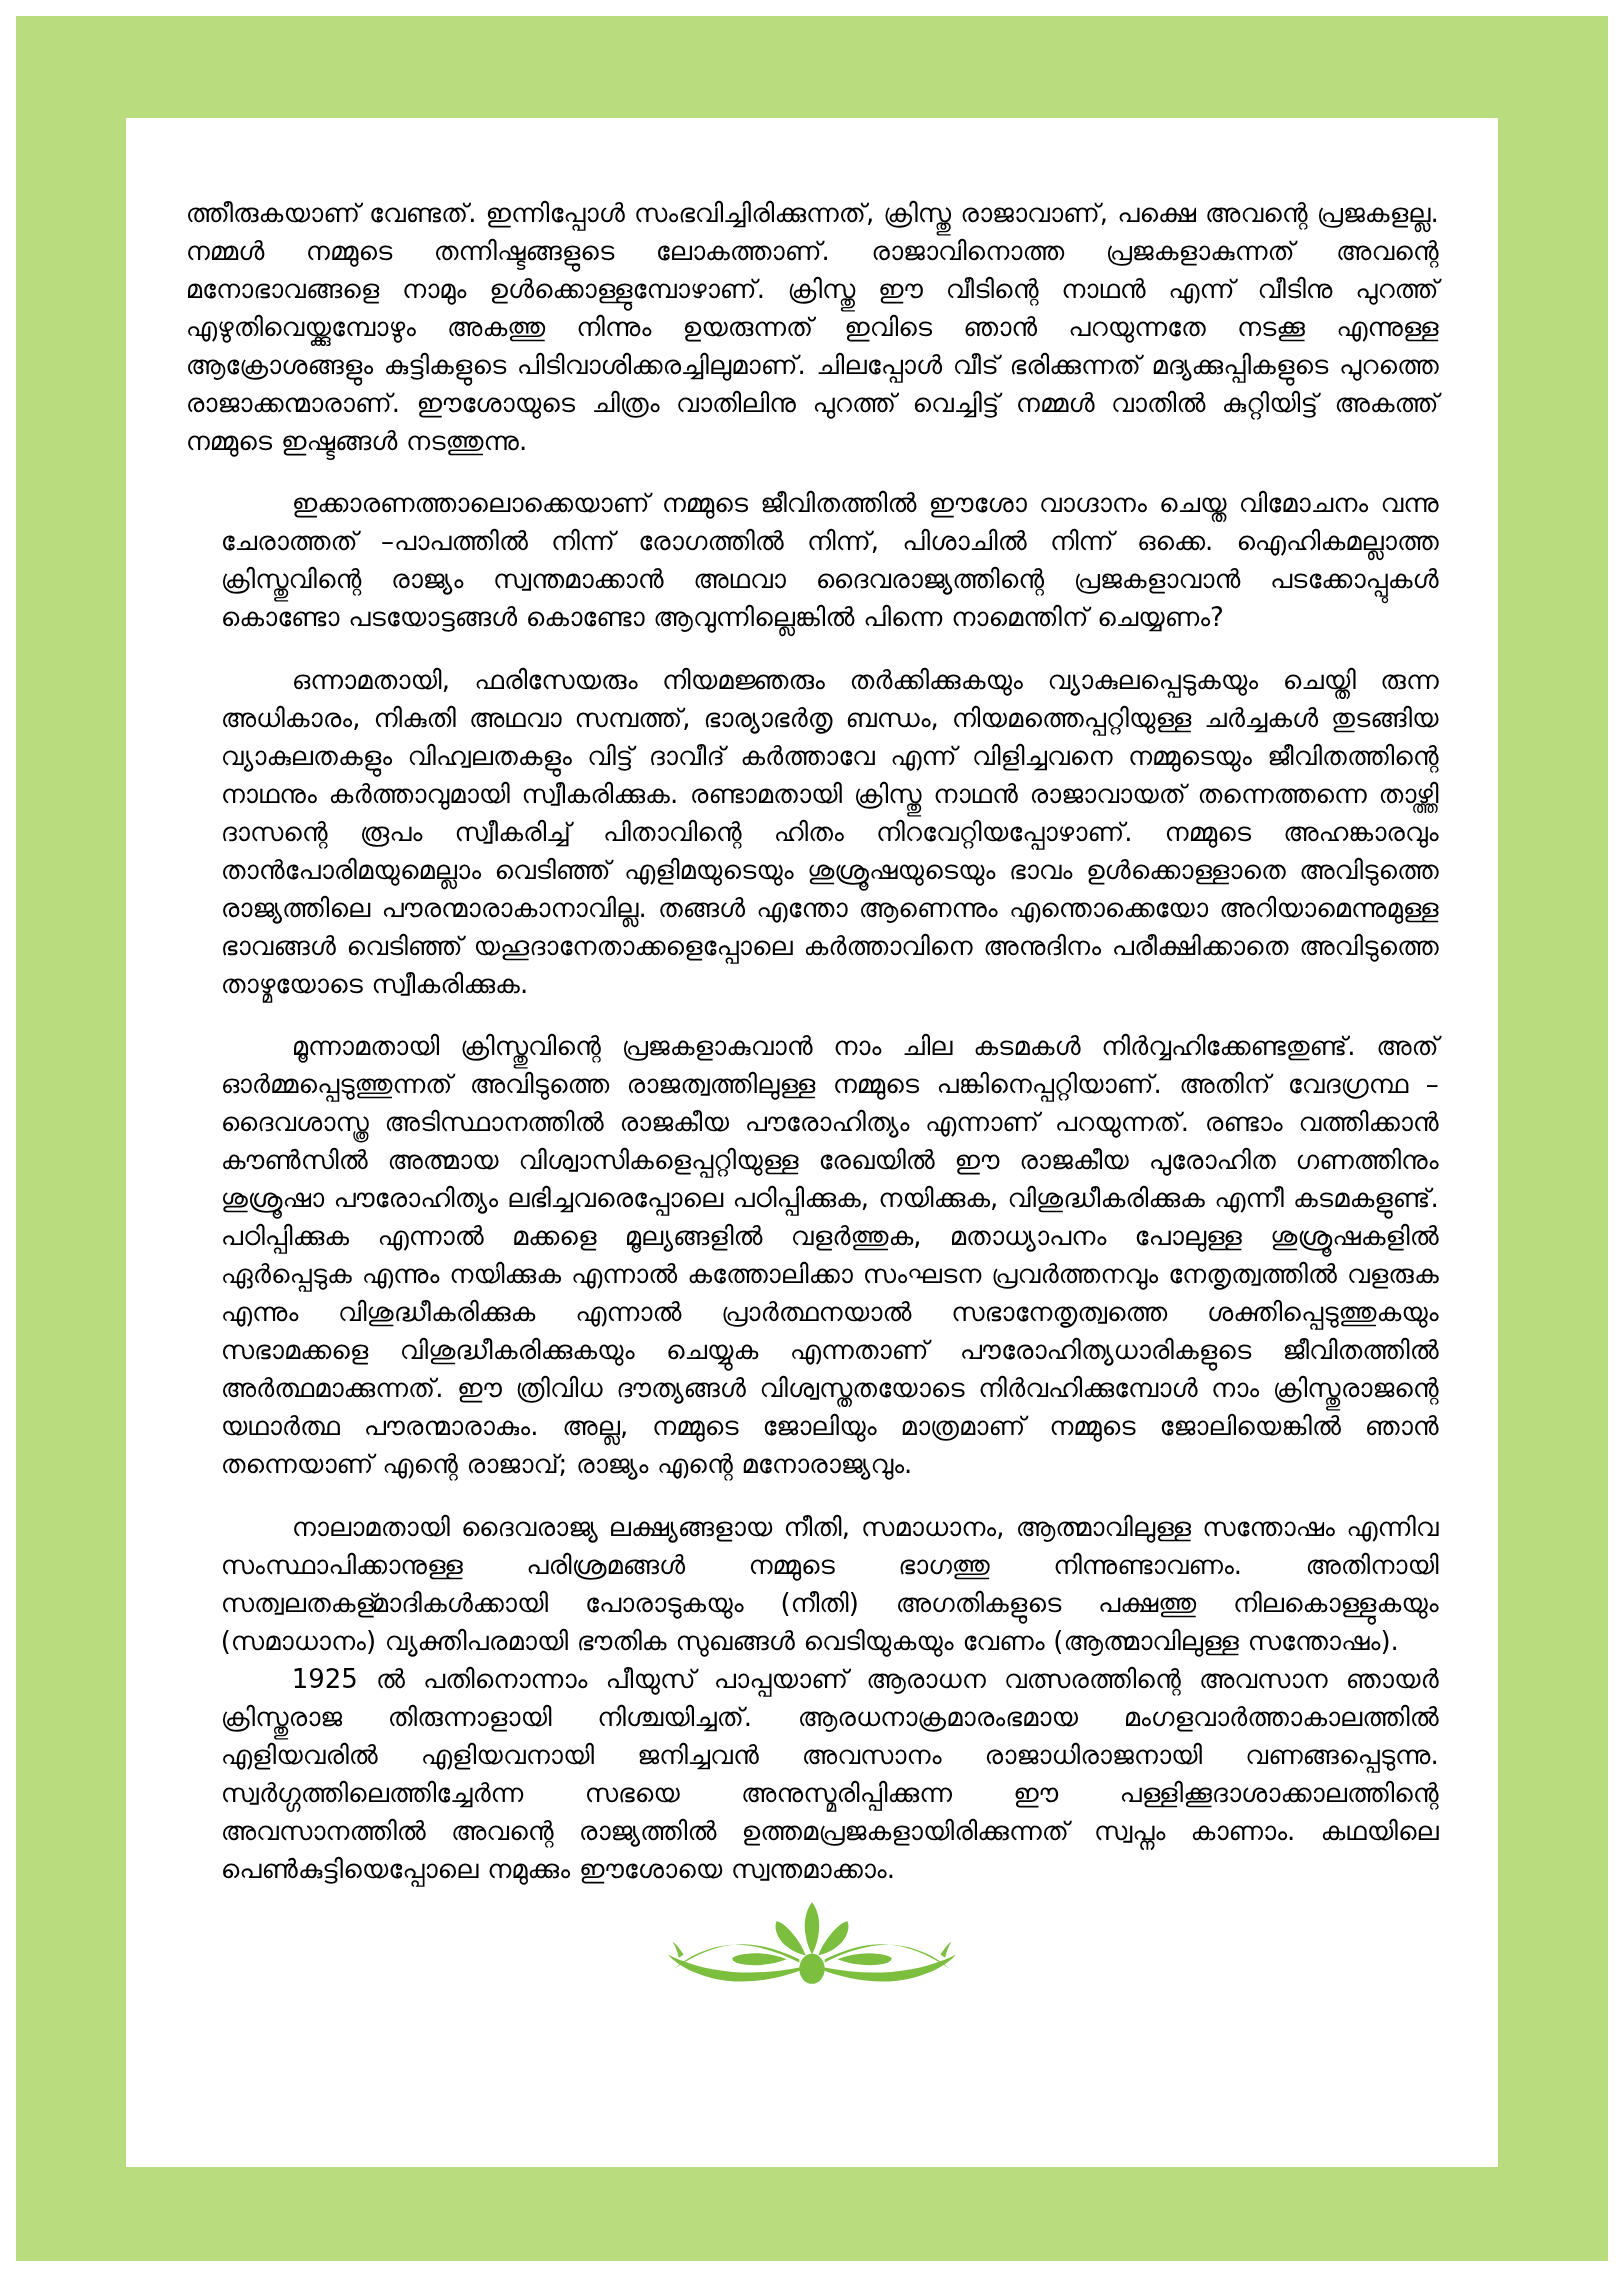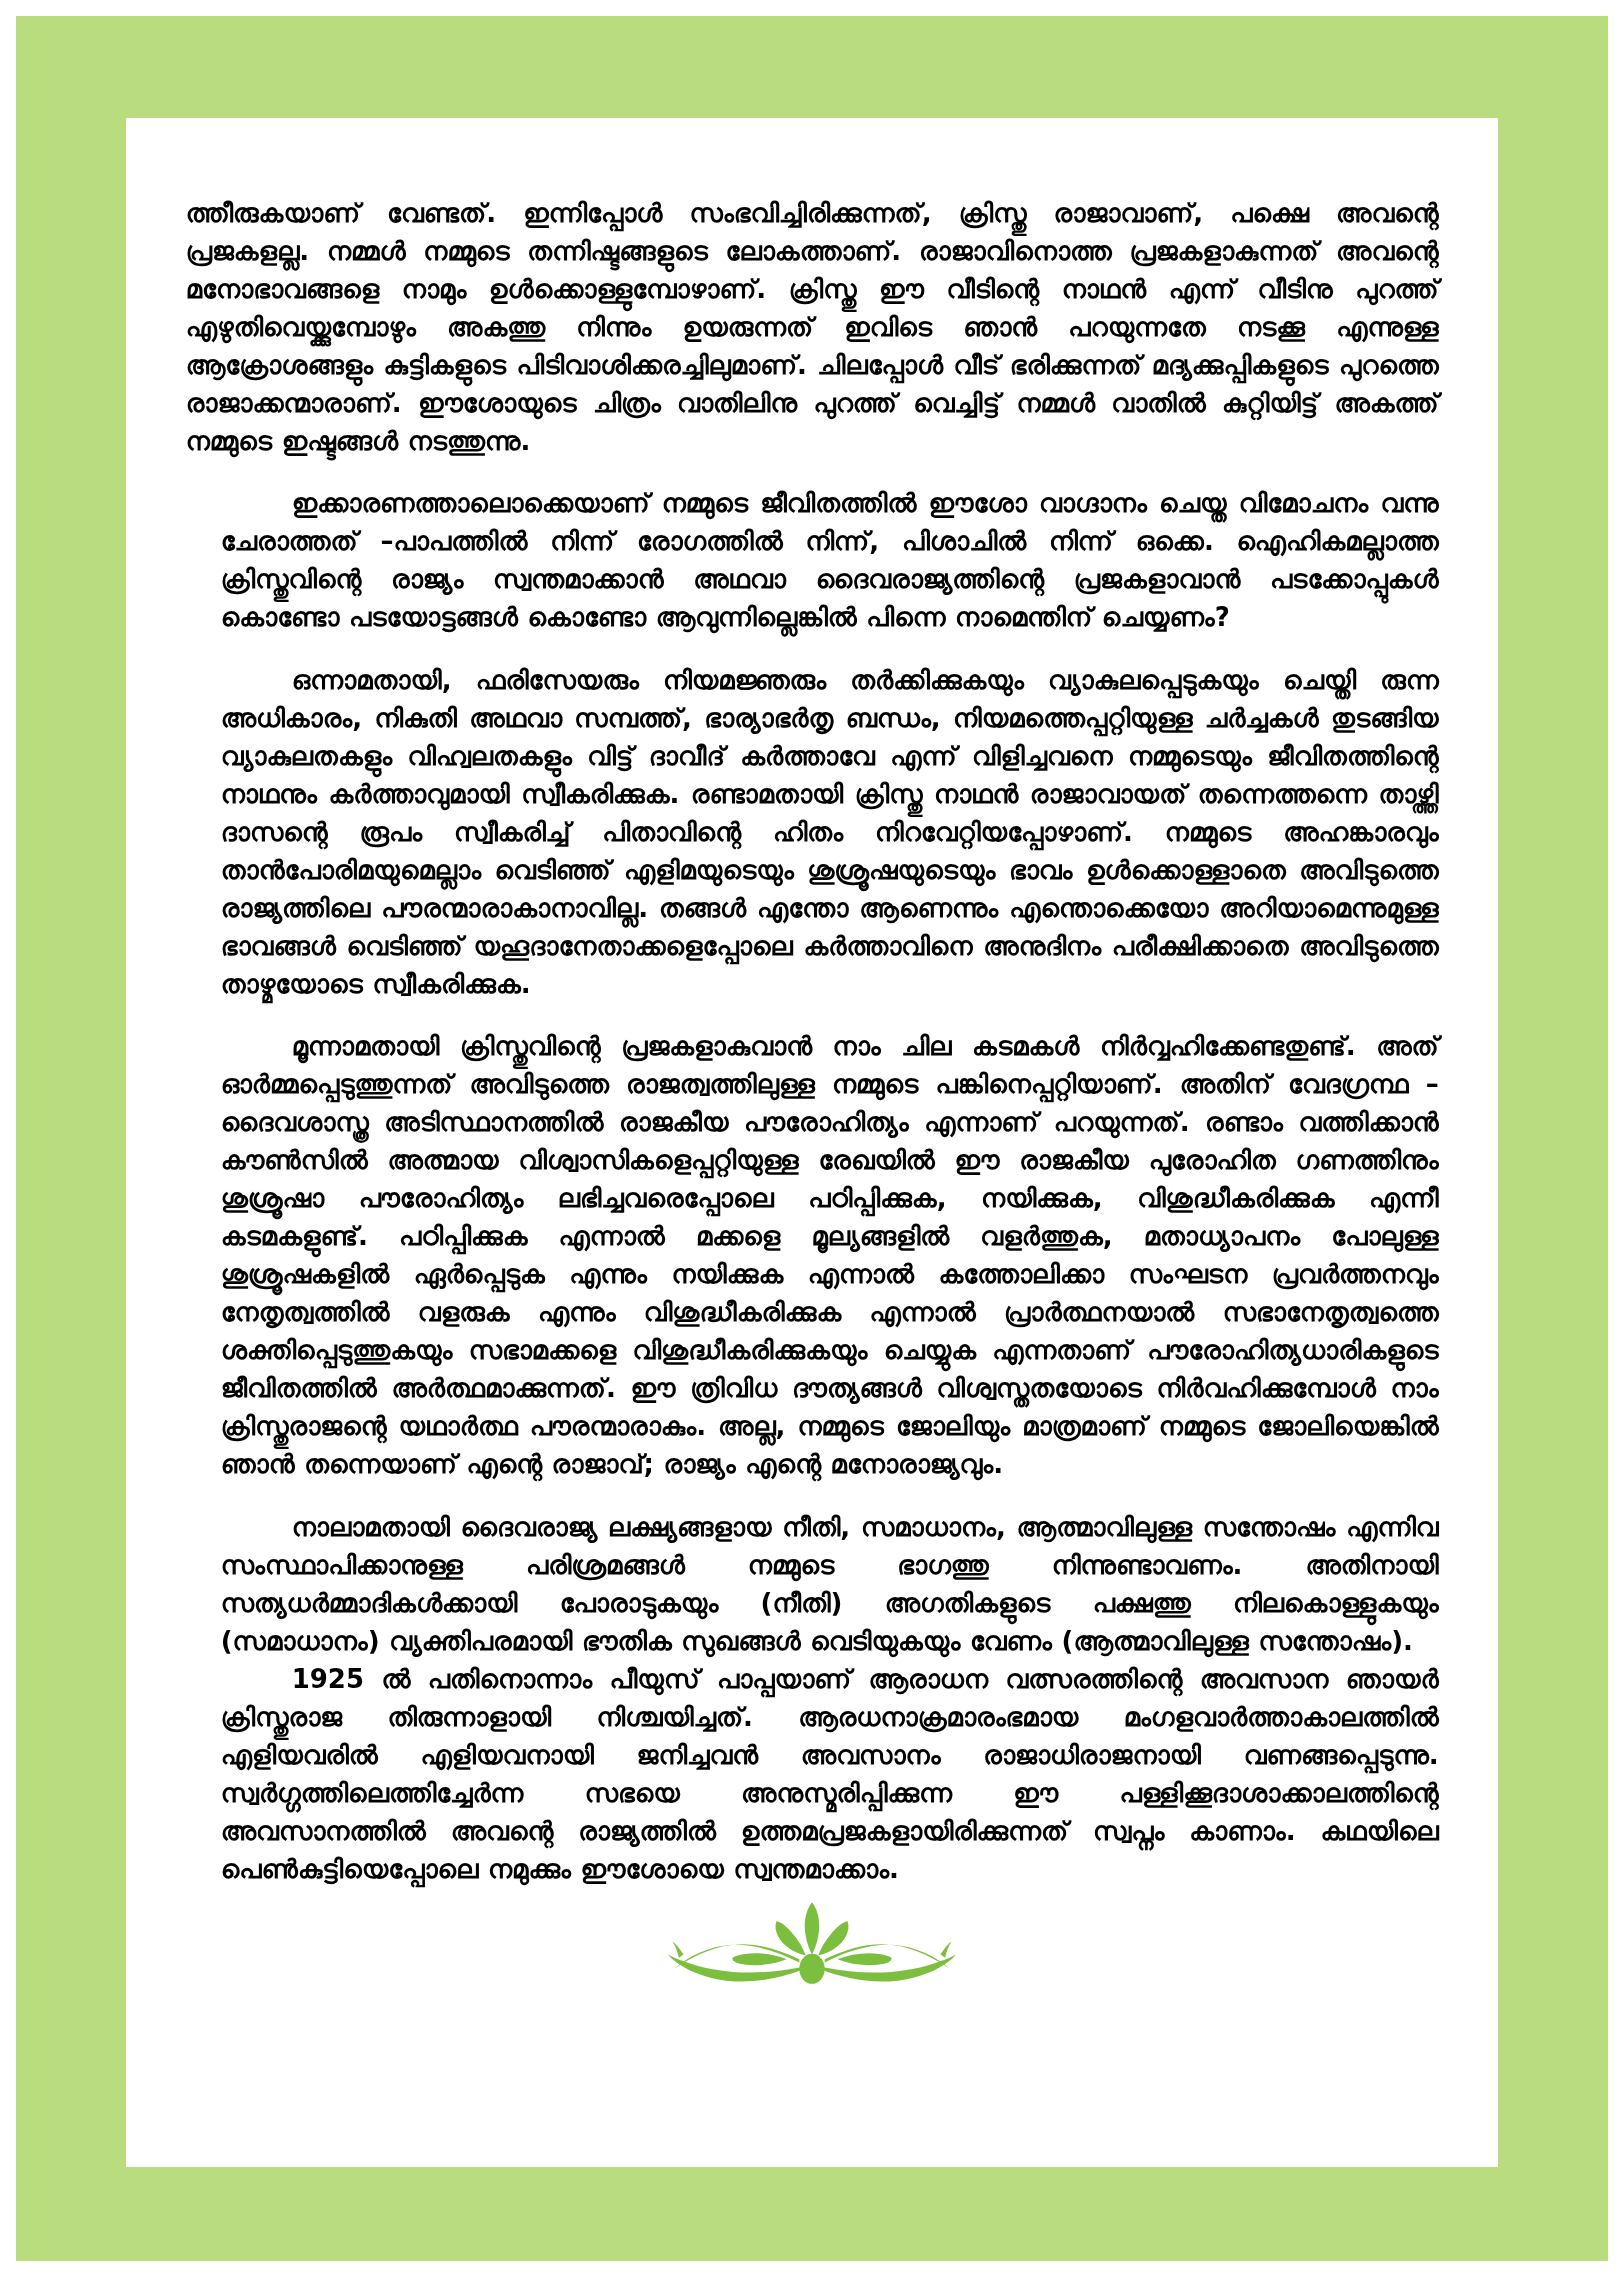--- a/index.html
+++ b/index.html
@@ -45,21 +45,21 @@
     top: 76px;
     width: 1253px;
   }
 
   .para {
     margin: 0 0 24.5px 0;
     text-align: justify;
     text-justify: inter-word;
     font-size: 26px;
     line-height: 38px;
-    font-weight: 700;
+    font-weight: 400;
     color: #000000;
     font-family: "DejaVu Sans", "Liberation Sans", sans-serif;
     word-spacing: 0.5px;
     letter-spacing: 0px;
   }
 
   .para.indent {
     text-indent: 71px;
     margin-left: 35px;
   }
@@ -101,21 +101,21 @@
     <div class="article">
 
       <p class="para nostretch">ത്തീരുകയാണ് വേണ്ടത്. ഇന്നിപ്പോൾ സംഭവിച്ചിരിക്കുന്നത്, ക്രിസ്തു രാജാവാണ്, പക്ഷെ അവന്റെ പ്രജകളല്ല. നമ്മൾ നമ്മുടെ തന്നിഷ്ടങ്ങളുടെ ലോകത്താണ്. രാജാവിനൊത്ത പ്രജകളാകുന്നത് അവന്റെ മനോഭാവങ്ങളെ നാമും ഉൾക്കൊള്ളുമ്പോഴാണ്. ക്രിസ്തു ഈ വീടിന്റെ നാഥൻ എന്ന് വീടിനു പുറത്ത് എഴുതിവെയ്ക്കുമ്പോഴും അകത്തു നിന്നും ഉയരുന്നത് ഇവിടെ ഞാൻ പറയുന്നതേ നടക്കൂ എന്നുള്ള ആക്രോശങ്ങളും കുട്ടികളുടെ പിടിവാശിക്കരച്ചിലുമാണ്. ചിലപ്പോൾ വീട് ഭരിക്കുന്നത് മദ്യക്കുപ്പികളുടെ പുറത്തെ രാജാക്കന്മാരാണ്. ഈശോയുടെ ചിത്രം വാതിലിനു പുറത്ത് വെച്ചിട്ട് നമ്മൾ വാതിൽ കുറ്റിയിട്ട് അകത്ത് നമ്മുടെ ഇഷ്ടങ്ങൾ നടത്തുന്നു.</p>
 
       <p class="para indent nostretch">ഇക്കാരണത്താലൊക്കെയാണ് നമ്മുടെ ജീവിതത്തിൽ ഈശോ വാഗ്ദാനം ചെയ്ത വിമോചനം വന്നു ചേരാത്തത് –പാപത്തിൽ നിന്ന് രോഗത്തിൽ നിന്ന്, പിശാചിൽ നിന്ന് ഒക്കെ. ഐഹികമല്ലാത്ത ക്രിസ്തുവിന്റെ രാജ്യം സ്വന്തമാക്കാൻ അഥവാ ദൈവരാജ്യത്തിന്റെ പ്രജകളാവാൻ പടക്കോപ്പുകൾ കൊണ്ടോ പടയോട്ടങ്ങൾ കൊണ്ടോ ആവുന്നില്ലെങ്കിൽ പിന്നെ നാമെന്തിന് ചെയ്യണം?</p>
 
       <p class="para indent nostretch">ഒന്നാമതായി, ഫരിസേയരും നിയമജ്ഞരും തർക്കിക്കുകയും വ്യാകുലപ്പെടുകയും ചെയ്തി രുന്ന അധികാരം, നികുതി അഥവാ സമ്പത്ത്, ഭാര്യാഭർതൃ ബന്ധം, നിയമത്തെപ്പറ്റിയുള്ള ചർച്ചകൾ തുടങ്ങിയ വ്യാകുലതകളും വിഹ്വലതകളും വിട്ട് ദാവീദ് കർത്താവേ എന്ന് വിളിച്ചവനെ നമ്മുടെയും ജീവിതത്തിന്റെ നാഥനും കർത്താവുമായി സ്വീകരിക്കുക. രണ്ടാമതായി ക്രിസ്തു നാഥൻ രാജാവായത് തന്നെത്തന്നെ താഴ്ത്തി ദാസന്റെ രൂപം സ്വീകരിച്ച് പിതാവിന്റെ ഹിതം നിറവേറ്റിയപ്പോഴാണ്. നമ്മുടെ അഹങ്കാരവും താൻപോരിമയുമെല്ലാം വെടിഞ്ഞ് എളിമയുടെയും ശുശ്രൂഷയുടെയും ഭാവം ഉൾക്കൊള്ളാതെ അവിടുത്തെ രാജ്യത്തിലെ പൗരന്മാരാകാനാവില്ല. തങ്ങൾ എന്തോ ആണെന്നും എന്തൊക്കെയോ അറിയാമെന്നുമുള്ള ഭാവങ്ങൾ വെടിഞ്ഞ് യഹൂദാനേതാക്കളെപ്പോലെ കർത്താവിനെ അനുദിനം പരീക്ഷിക്കാതെ അവിടുത്തെ താഴ്മയോടെ സ്വീകരിക്കുക.</p>
 
       <p class="para indent nostretch">മൂന്നാമതായി ക്രിസ്തുവിന്റെ പ്രജകളാകുവാൻ നാം ചില കടമകൾ നിർവ്വഹിക്കേണ്ടതുണ്ട്. അത് ഓർമ്മപ്പെടുത്തുന്നത് അവിടുത്തെ രാജത്വത്തിലുള്ള നമ്മുടെ പങ്കിനെപ്പറ്റിയാണ്. അതിന് വേദഗ്രന്ഥ – ദൈവശാസ്ത്ര അടിസ്ഥാനത്തിൽ രാജകീയ പൗരോഹിത്യം എന്നാണ് പറയുന്നത്. രണ്ടാം വത്തിക്കാൻ കൗൺസിൽ അത്മായ വിശ്വാസികളെപ്പറ്റിയുള്ള രേഖയിൽ ഈ രാജകീയ പുരോഹിത ഗണത്തിനും ശുശ്രൂഷാ പൗരോഹിത്യം ലഭിച്ചവരെപ്പോലെ പഠിപ്പിക്കുക, നയിക്കുക, വിശുദ്ധീകരിക്കുക എന്നീ കടമകളുണ്ട്. പഠിപ്പിക്കുക എന്നാൽ മക്കളെ മൂല്യങ്ങളിൽ വളർത്തുക, മതാധ്യാപനം പോലുള്ള ശുശ്രൂഷകളിൽ ഏർപ്പെടുക എന്നും നയിക്കുക എന്നാൽ കത്തോലിക്കാ സംഘടന പ്രവർത്തനവും നേതൃത്വത്തിൽ വളരുക എന്നും വിശുദ്ധീകരിക്കുക എന്നാൽ പ്രാർത്ഥനയാൽ സഭാനേതൃത്വത്തെ ശക്തിപ്പെടുത്തുകയും സഭാമക്കളെ വിശുദ്ധീകരിക്കുകയും ചെയ്യുക എന്നതാണ് പൗരോഹിത്യധാരികളുടെ ജീവിതത്തിൽ അർത്ഥമാക്കുന്നത്. ഈ ത്രിവിധ ദൗത്യങ്ങൾ വിശ്വസ്തതയോടെ നിർവഹിക്കുമ്പോൾ നാം ക്രിസ്തുരാജന്റെ യഥാർത്ഥ പൗരന്മാരാകും. അല്ല, നമ്മുടെ ജോലിയും മാത്രമാണ് നമ്മുടെ ജോലിയെങ്കിൽ ഞാൻ തന്നെയാണ് എന്റെ രാജാവ്; രാജ്യം എന്റെ മനോരാജ്യവും.</p>
 
-      <p class="para indent nostretch tight">നാലാമതായി ദൈവരാജ്യ ലക്ഷ്യങ്ങളായ നീതി, സമാധാനം, ആത്മാവിലുള്ള സന്തോഷം എന്നിവ സംസ്ഥാപിക്കാനുള്ള പരിശ്രമങ്ങൾ നമ്മുടെ ഭാഗത്തു നിന്നുണ്ടാവണം. അതിനായി സത്യധർമ്മാദികൾക്കായി പോരാടുകയും (നീതി) അഗതികളുടെ പക്ഷത്തു നിലകൊള്ളുകയും (സമാധാനം) വ്യക്തിപരമായി ഭൗതിക സുഖങ്ങൾ വെടിയുകയും വേണം (ആത്മാവിലുള്ള സന്തോഷം).</p>
+      <p class="para indent nostretch tight">നാലാമതായി ദൈവരാജ്യ ലക്ഷ്യങ്ങളായ നീതി, സമാധാനം, ആത്മാവിലുള്ള സന്തോഷം എന്നിവ സംസ്ഥാപിക്കാനുള്ള പരിശ്രമങ്ങൾ നമ്മുടെ ഭാഗത്തു നിന്നുണ്ടാവണം. അതിനായി സത്വലതകള്മാദികൾക്കായി പോരാടുകയും (നീതി) അഗതികളുടെ പക്ഷത്തു നിലകൊള്ളുകയും (സമാധാനം) വ്യക്തിപരമായി ഭൗതിക സുഖങ്ങൾ വെടിയുകയും വേണം (ആത്മാവിലുള്ള സന്തോഷം).</p>
 
       <p class="para indent nostretch">1925 ൽ പതിനൊന്നാം പീയുസ് പാപ്പയാണ് ആരാധന വത്സരത്തിന്റെ അവസാന ഞായർ ക്രിസ്തുരാജ തിരുന്നാളായി നിശ്ചയിച്ചത്. ആരധനാക്രമാരംഭമായ മംഗളവാർത്താകാലത്തിൽ എളിയവരിൽ എളിയവനായി ജനിച്ചവൻ അവസാനം രാജാധിരാജനായി വണങ്ങപ്പെടുന്നു. സ്വർഗ്ഗത്തിലെത്തിച്ചേർന്ന സഭയെ അനുസ്മരിപ്പിക്കുന്ന ഈ പള്ളിക്കൂദാശാക്കാലത്തിന്റെ അവസാനത്തിൽ അവന്റെ രാജ്യത്തിൽ ഉത്തമപ്രജകളായിരിക്കുന്നത് സ്വപ്നം കാണാം. കഥയിലെ പെൺകുട്ടിയെപ്പോലെ നമുക്കും ഈശോയെ സ്വന്തമാക്കാം.</p>
 
     </div>
 
     <div class="ornament-wrap">
       <svg class="ornament" viewBox="0 0 520 160" xmlns="http://www.w3.org/2000/svg">
         <g fill="#7cbf3f">
 
           <path d="M260 38 C252 48 249 64 252 80 C254 92 258 100 260 104

